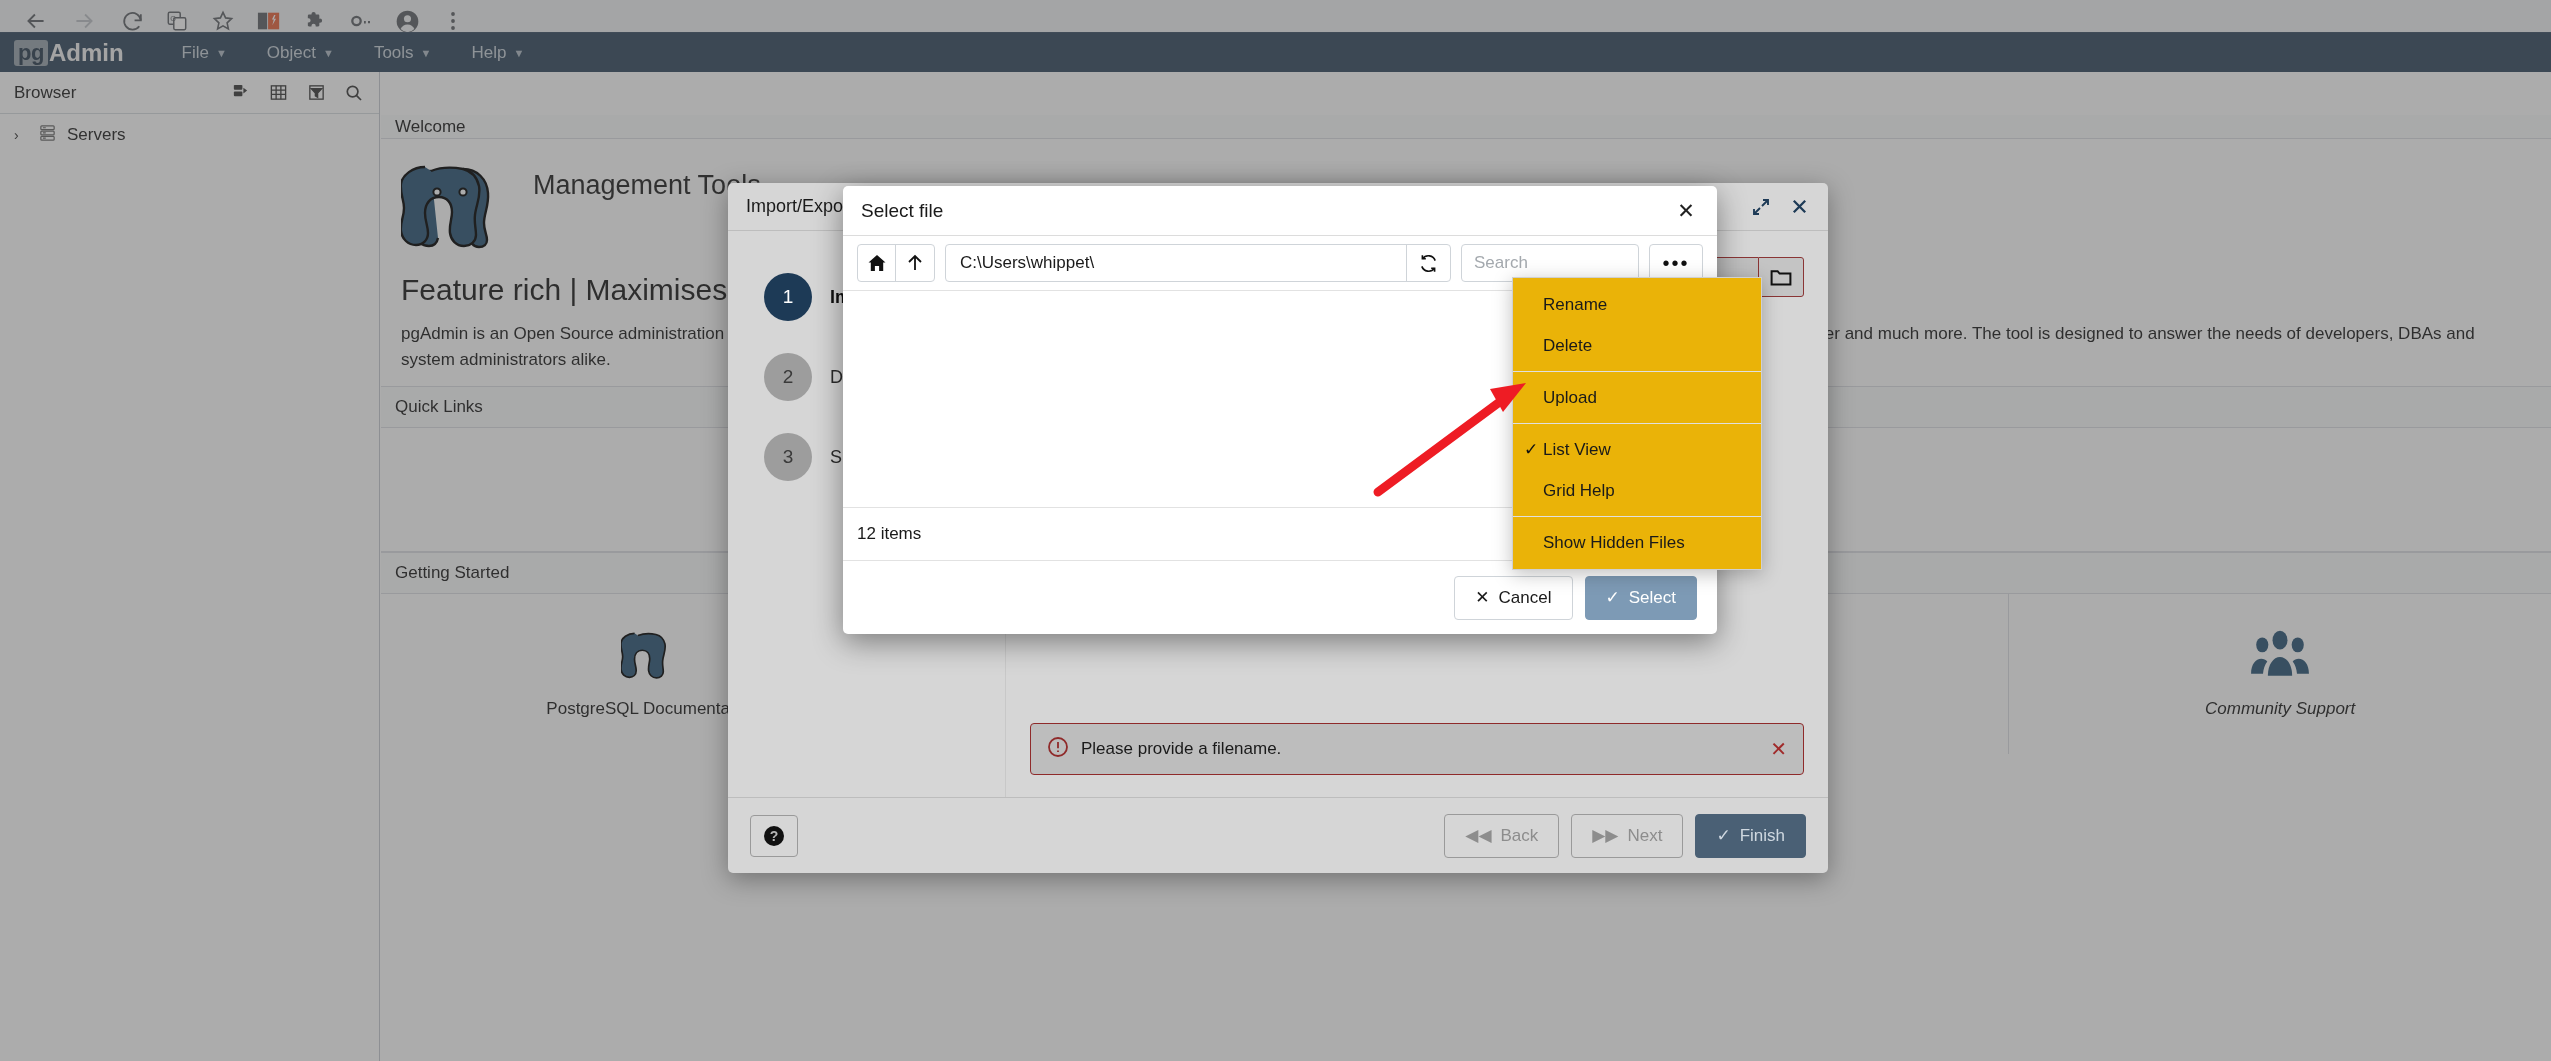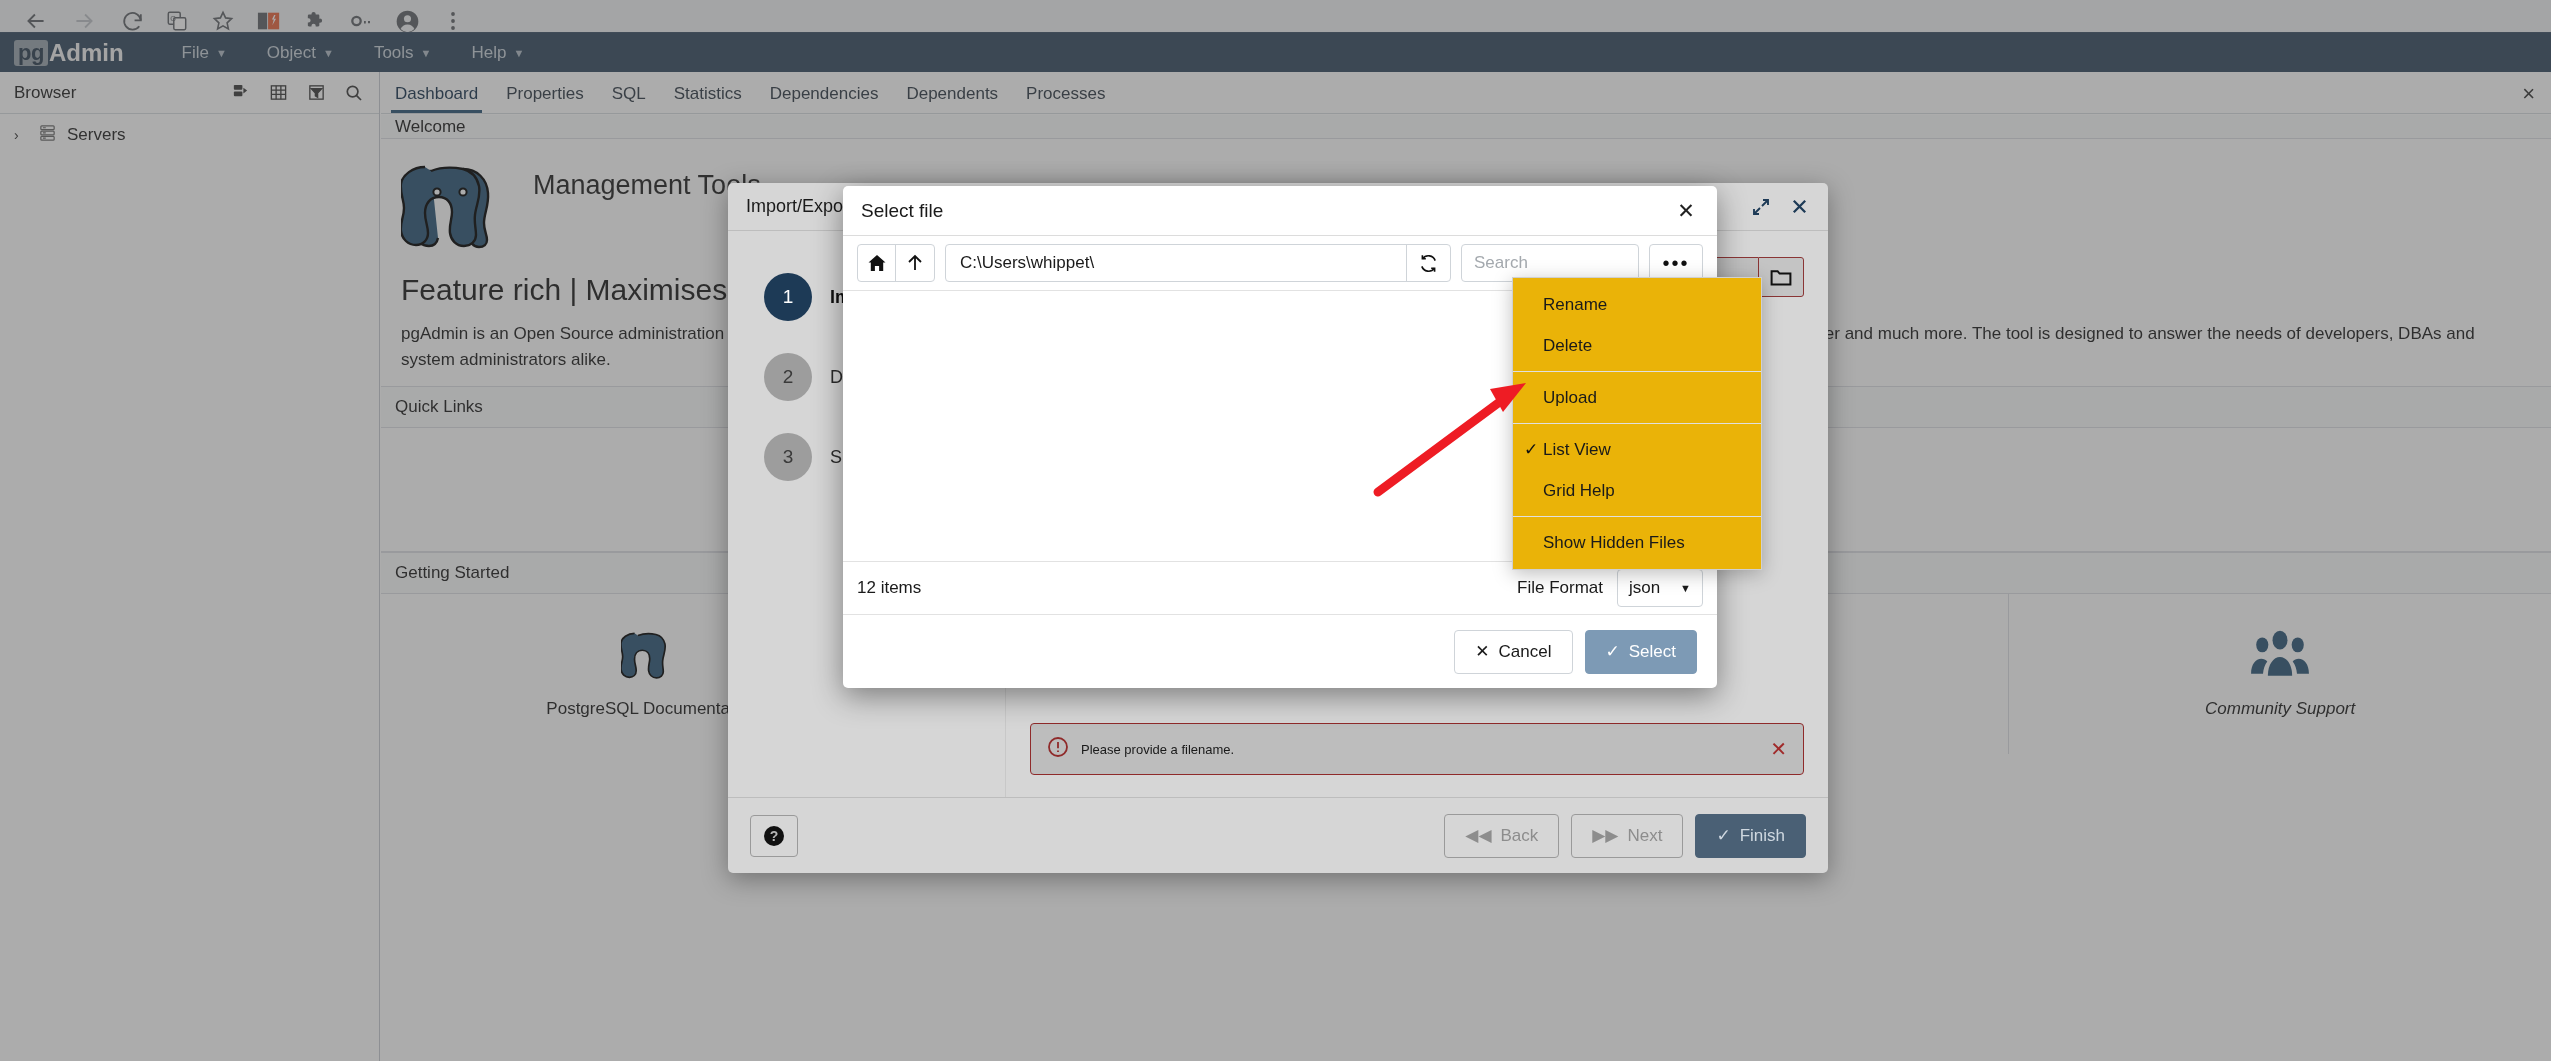--- a/index.html
+++ b/index.html
@@ -151,40 +151,40 @@
   .field-btn {
     width: 46px; border: 1px solid #8a3535; background: #c4c4c4; border-radius: 0 3px 3px 0;
     display: flex; align-items: center; justify-content: center; color: #111;
   }
   .opt-text { font-size: 16px; color: #2a2a2a; margin-top: 28px; line-height: 1.7; }
   .alert {
     position: absolute; left: 24px; right: 24px; bottom: 22px; height: 52px;
     border: 1px solid #8f2a2a; border-radius: 4px; background: #bdbdbd;
     display: flex; align-items: center; padding: 0 16px; gap: 12px;
   }
-  .alert .msg { flex: 1; font-size: 13px; color: #1a1a1a; }
+  .alert .msg { flex: 1; font-size: 17px; color: #1a1a1a; }
   .alert .x { color: #a02a2a; font-size: 20px; }
   .wiz-foot {
     height: 76px; border-top: 1px solid #bdbdbd; display: flex; align-items: center;
     padding: 0 22px; gap: 12px;
   }
   .help-btn {
     width: 48px; height: 42px; border: 1px solid #9a9a9a; border-radius: 4px; background: transparent;
     display: flex; align-items: center; justify-content: center;
   }
   .wiz-foot .spacer { flex: 1; }
   .btn {
     height: 44px; padding: 0 20px; border-radius: 4px; font-size: 17px;
     display: flex; align-items: center; gap: 9px; border: 1px solid #9a9a9a; background: transparent; color: #8d8d8d;
   }
   .btn.primary { background: #4a6075; border-color: #4a6075; color: #cfd8e0; }
 
   
   .filedlg {
-    position: absolute; left: 843px; top: 186px; width: 874px; height: 502px;
+    position: absolute; left: 843px; top: 186px; width: 874px; height: 448px;
     background: #fff; border-radius: 5px; box-shadow: 0 8px 30px rgba(0,0,0,.42);
     display: flex; flex-direction: column; overflow: visible;
   }
   .fd-head {
     height: 50px; display: flex; align-items: center; padding: 0 14px 0 18px;
     border-bottom: 1px solid #dcdcdc;
   }
   .fd-title { flex: 1; font-size: 19px; color: #1a1a1a; }
   .fd-close { width: 34px; height: 34px; display: flex; align-items: center; justify-content: center; color: #222; font-size: 21px; }
   .fd-toolbar { height: 54px; display: flex; align-items: center; padding: 0 14px; gap: 10px; }
@@ -369,30 +369,20 @@
             <rect x="3" y="3" width="14" height="4" rx="1"></rect>
             <rect x="3" y="8.5" width="14" height="4" rx="1"></rect>
             <rect x="3" y="14" width="14" height="4" rx="1"></rect>
             <path d="M5.2 5h3M5.2 10.5h3M5.2 16h3"></path>
           </svg>
       </span>
       <span>Servers</span>
     </div>
   </div>
 
-  <div class="tabs-bar">
-    <div class="tab active">Dashboard</div>
-    <div class="tab">Properties</div>
-    <div class="tab">SQL</div>
-    <div class="tab">Statistics</div>
-    <div class="tab">Dependencies</div>
-    <div class="tab">Dependents</div>
-    <div class="tab">Processes</div>
-    <div class="tabs-close">×</div>
-  </div>
 
   <div class="dash">
     <div class="panel-head">Welcome</div>
     <div class="welcome-body">
       <div class="brand-row">
         <span class="elephant">
           <svg width="110" height="96" viewBox="0 0 110 96" fill="none" stroke="#000" stroke-width="2.4">
             <path d="M30 10c-11 0-18 8-19 17-1 10 3 17 3 24 0 9-4 14-2 22 2 7 9 12 16 12 5 0 8-3 9-8" fill="#2c5777" stroke="#000"></path>
             <path d="M62 8c14 0 24 10 25 24 1 13-4 20-4 30 0 8 3 11 3 17 0 4-3 7-8 7-6 0-9-5-9-11" fill="#2c5777" stroke="#000"></path>
             <path d="M30 10c10-4 22-4 32-2 8 2 14 8 16 17 2 11-3 19-4 29-1 8 1 13 1 20 0 6-5 11-12 11-8 0-13-6-14-13-1-8 2-14 2-21 0-9-5-15-13-15-9 0-14 7-14 16 0 8 3 13 3 20 0 7-5 12-12 12-8 0-14-6-15-14-1-9 3-14 3-23 0-8-4-14-3-24C1 14 12 6 24 6" fill="#2c5777" stroke="#000"></path>

